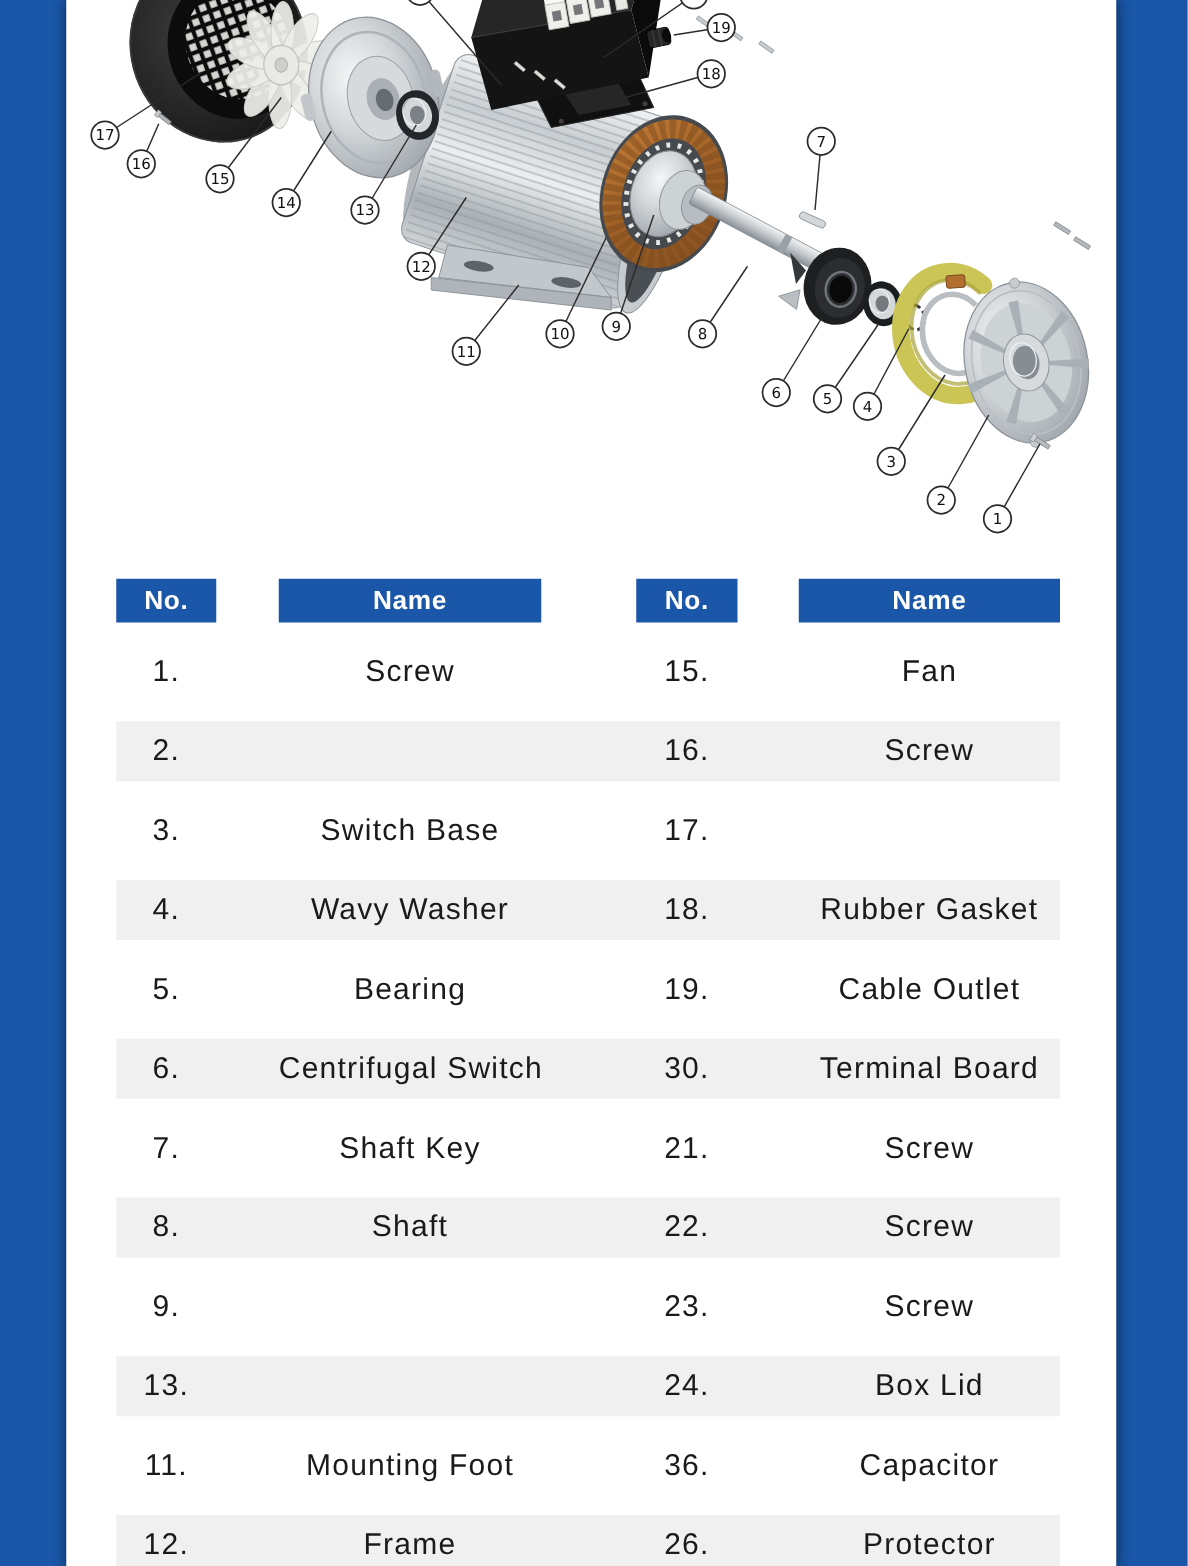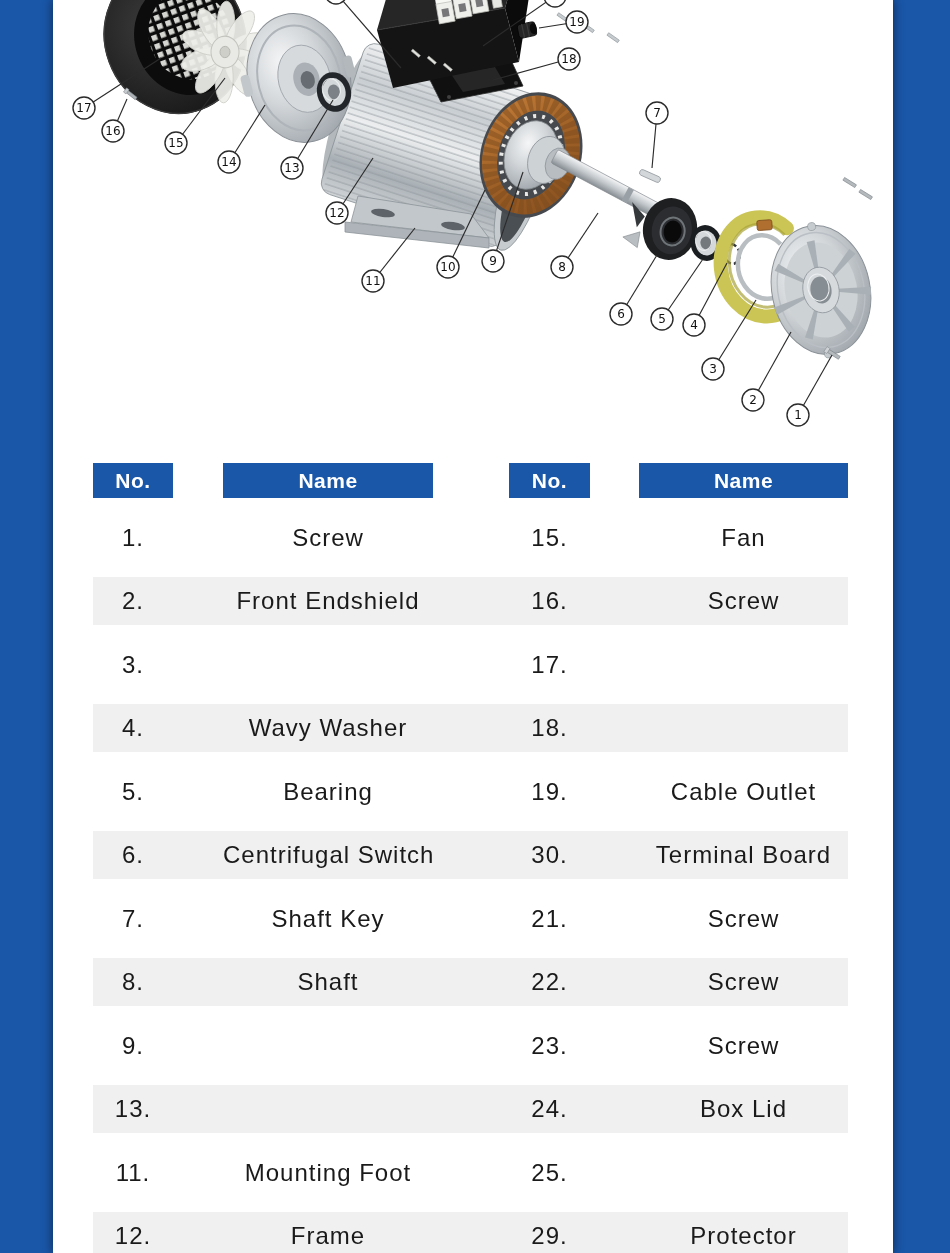--- a/index.html
+++ b/index.html
@@ -396,32 +396,33 @@
     </div>
     <div class="tbody">
       <div class="trow">
         <div class="cell c1">1.</div>
         <div class="cell c2">Screw</div>
         <div class="cell c3">15.</div>
         <div class="cell c4">Fan</div>
       </div>
       <div class="trow striped">
         <div class="cell c1">2.</div>
-        <div class="cell c2">Front Endshield</div>
         <div class="cell c3">16.</div>
         <div class="cell c4">Screw</div>
       </div>
       <div class="trow">
         <div class="cell c1">3.</div>
+        <div class="cell c2">Switch Base</div>
         <div class="cell c3">17.</div>
       </div>
       <div class="trow striped">
         <div class="cell c1">4.</div>
         <div class="cell c2">Wavy Washer</div>
         <div class="cell c3">18.</div>
+        <div class="cell c4">Rubber Gasket</div>
       </div>
       <div class="trow">
         <div class="cell c1">5.</div>
         <div class="cell c2">Bearing</div>
         <div class="cell c3">19.</div>
         <div class="cell c4">Cable Outlet</div>
       </div>
       <div class="trow striped">
         <div class="cell c1">6.</div>
         <div class="cell c2">Centrifugal Switch</div>
@@ -446,23 +447,24 @@
         <div class="cell c4">Screw</div>
       </div>
       <div class="trow striped">
         <div class="cell c1">13.</div>
         <div class="cell c3">24.</div>
         <div class="cell c4">Box Lid</div>
       </div>
       <div class="trow">
         <div class="cell c1">11.</div>
         <div class="cell c2">Mounting Foot</div>
-        <div class="cell c3">25.</div>
+        <div class="cell c3">36.</div>
+        <div class="cell c4">Capacitor</div>
       </div>
       <div class="trow striped">
         <div class="cell c1">12.</div>
         <div class="cell c2">Frame</div>
-        <div class="cell c3">29.</div>
+        <div class="cell c3">26.</div>
         <div class="cell c4">Protector</div>
       </div>
     </div>
   </div>
 </div>
 
 </body></html>

